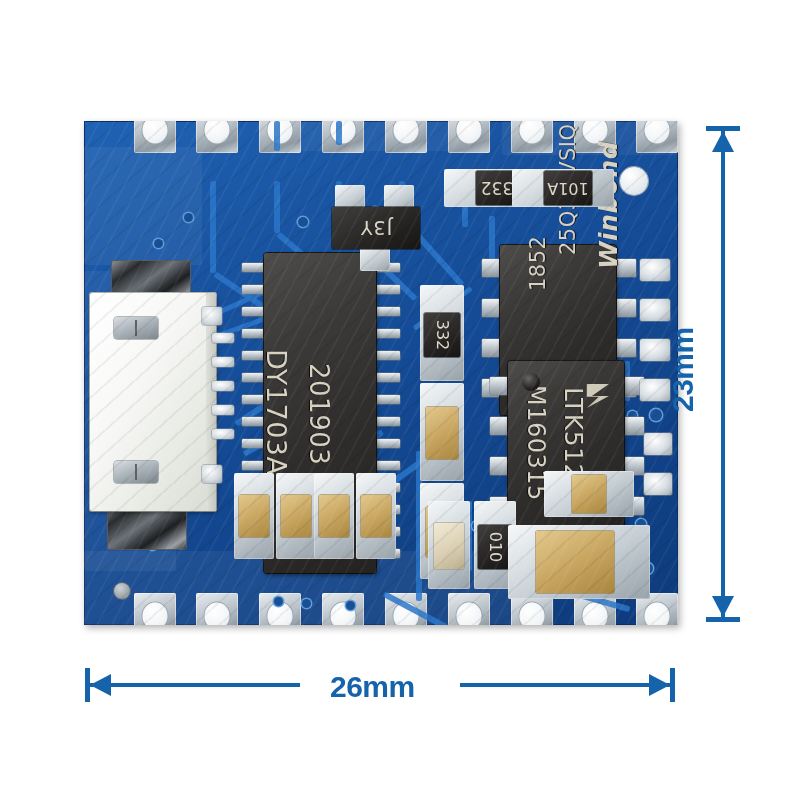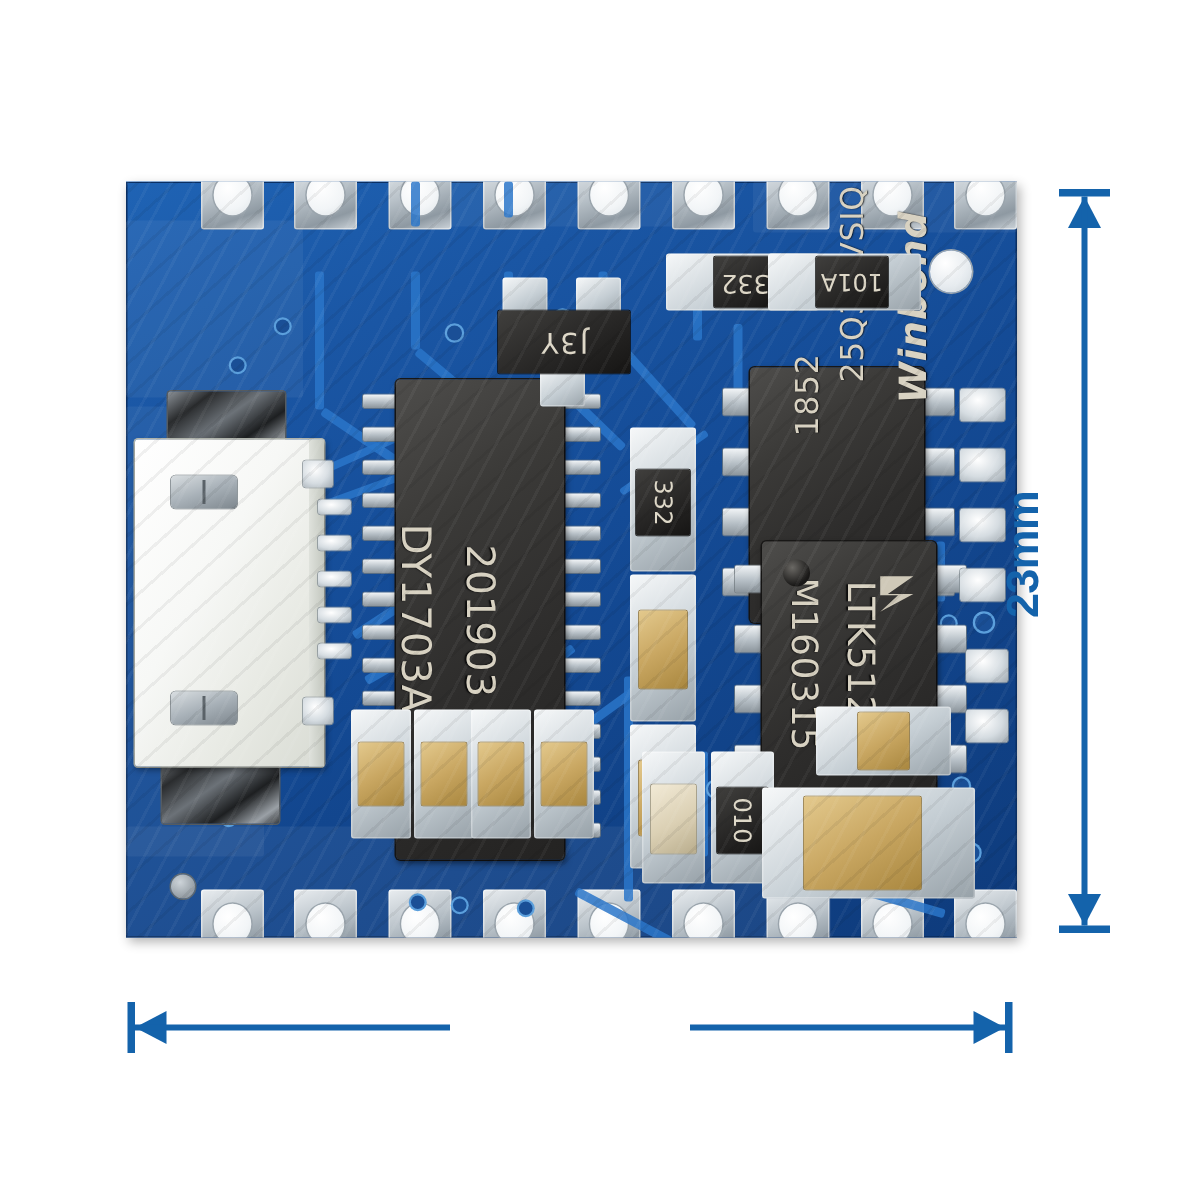--- a/index.html
+++ b/index.html
@@ -397,17 +397,18 @@
   <div class="dimcap" style="left:706px;top:126px;width:34px;height:5px;"></div>
   <div class="arrow up" style="left:712px;top:131px;"></div>
   <div class="dimline" style="left:721px;top:131px;width:4px;height:486px;"></div>
   <div class="arrow down" style="left:712px;top:596px;"></div>
   <div class="dimcap" style="left:706px;top:617px;width:34px;height:5px;"></div>
   <div class="dimlabel vert" style="left:683px;top:355px;width:80px;text-align:center;margin-left:-40px;">23mm</div>
 
   <div class="dimcap" style="left:85px;top:668px;width:5px;height:34px;"></div>
   <div class="arrow left" style="left:90px;top:674px;"></div>
   <div class="dimline" style="left:90px;top:683px;width:210px;height:4px;"></div>
+  <div class="dimlabel" style="left:330px;top:670px;">26mm</div>
   <div class="dimline" style="left:460px;top:683px;width:210px;height:4px;"></div>
   <div class="arrow right" style="left:649px;top:674px;"></div>
   <div class="dimcap" style="left:670px;top:668px;width:5px;height:34px;"></div>
 
 </div>
 
 </body></html>

